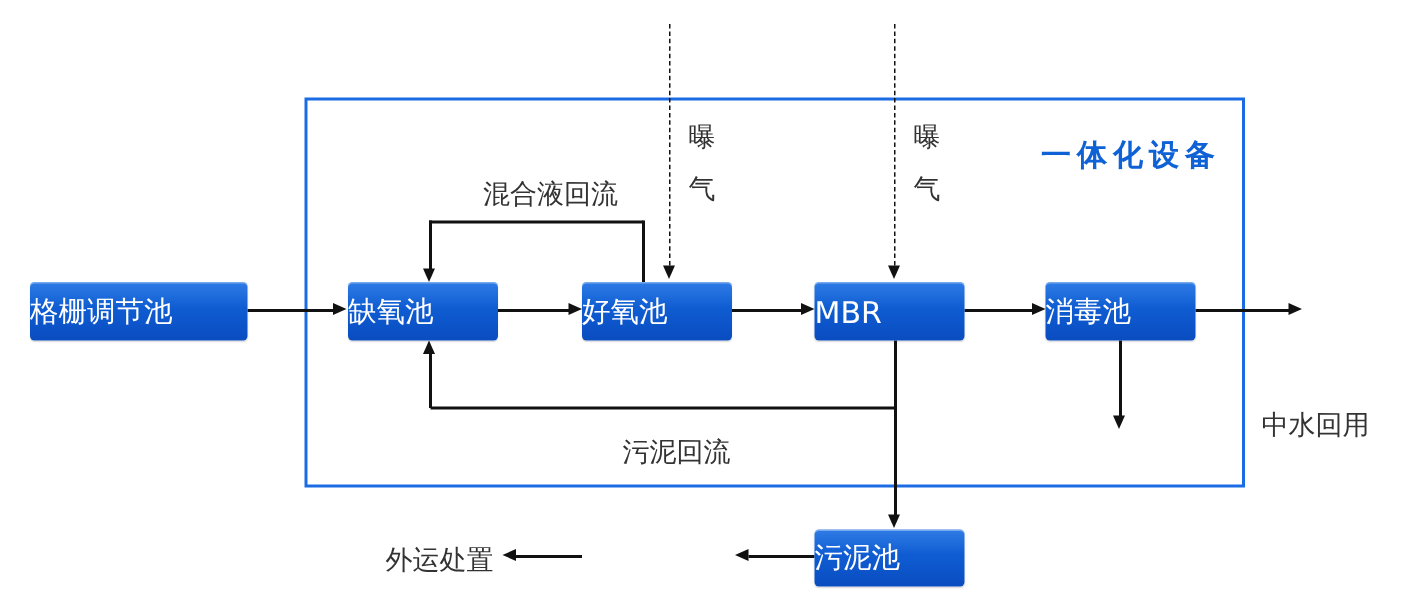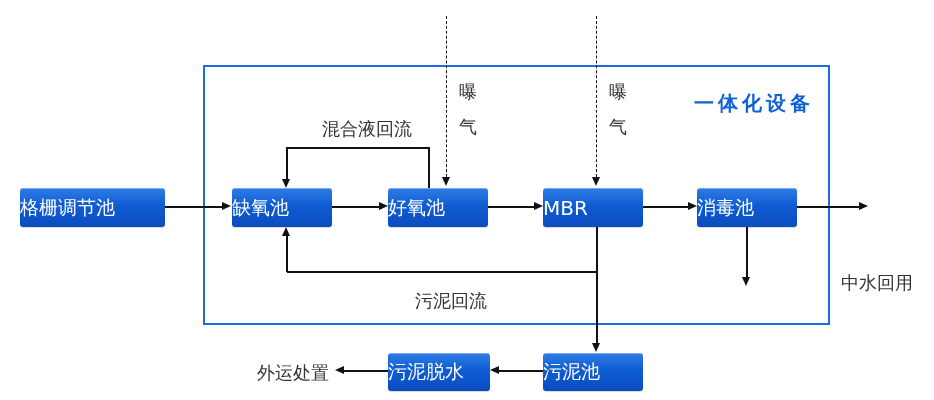--- a/index.html
+++ b/index.html
@@ -143,17 +143,14 @@
   </div>
   <div class="node n-mbr">
     <span>MBR</span>
   </div>
   <div class="node n-disinfect">
     <span>消毒池</span>
   </div>
   <div class="node n-sludge">
     <span>污泥池</span>
   </div>
-  <div class="node n-dewater">
-    <span>污泥脱水</span>
-  </div>
 
 </div>
 
 </body></html>

